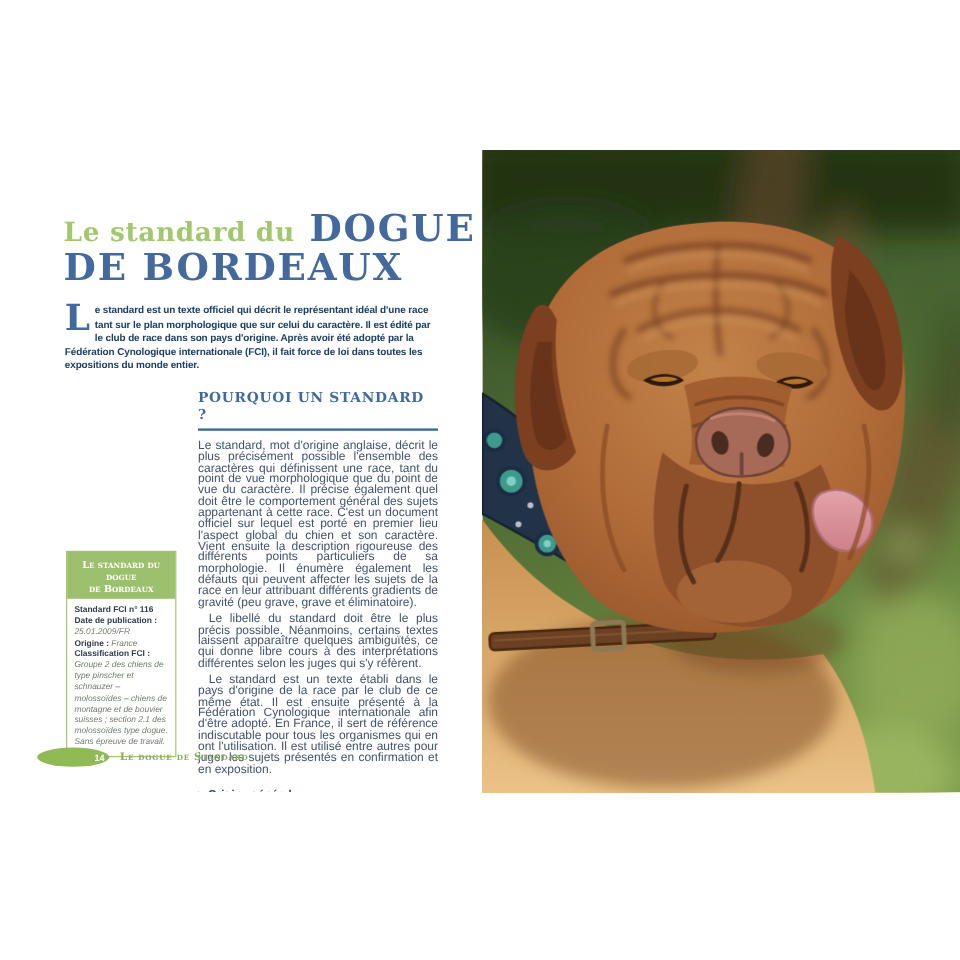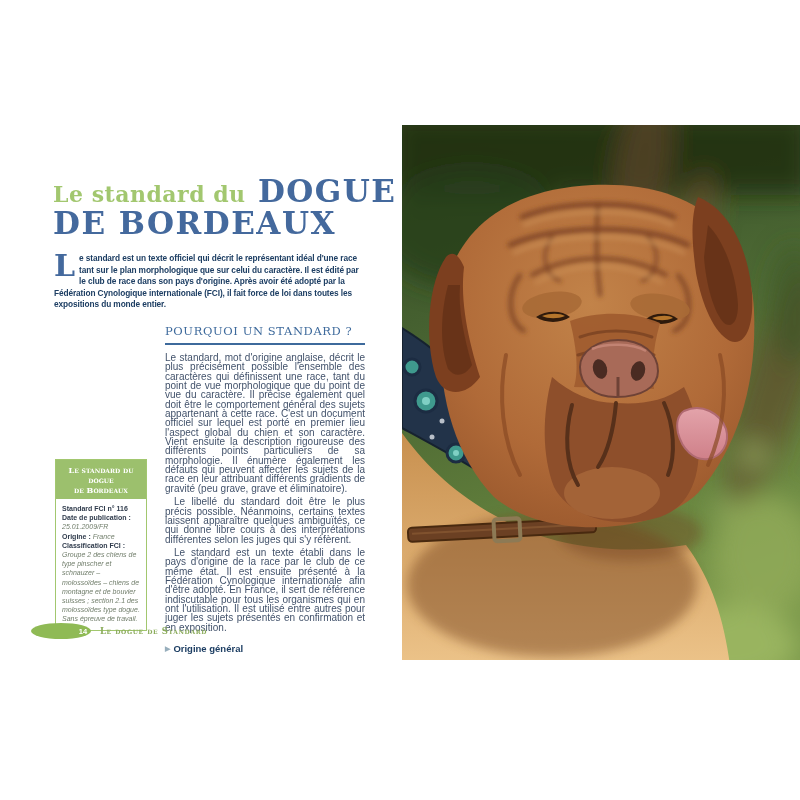--- a/index.html
+++ b/index.html
@@ -14,21 +14,21 @@
 
   
   .intro{position:absolute;left:54px;top:253px;width:312px;
          font-size:8.3px;line-height:11.6px;font-weight:bold;color:#1d3e63;
          letter-spacing:-.1px;text-align:left;}
   .dropcap{float:left;font-family:"DejaVu Serif",serif;font-weight:bold;font-size:30px;
            line-height:22px;color:#44699d;margin:2px 4px 0 0;}
 
   
   .maincol{position:absolute;left:165px;top:324px;width:200px;}
-  .maincol h2{font-family:"DejaVu Serif",serif;font-weight:normal;font-size:11.5px;color:#3e6a9c;
+  .maincol h2{font-family:"DejaVu Serif",serif;font-weight:bold;font-size:11.5px;color:#3e6a9c;
               letter-spacing:.6px;margin:0 0 8px 0;padding-bottom:5px;border-bottom:2px solid #3e6a9c;}
   .maincol h2.second{margin-top:13px;}
   .maincol p{margin:0;font-size:10px;line-height:9.35px;color:#42526b;text-align:justify;}
   .maincol p.indent{text-indent:9px;margin-top:4px;}
   .subhead{margin-top:11px;font-size:9.5px;font-weight:bold;color:#1d3e63;}
   .tri{display:inline-block;color:#97aebc;font-size:7px;vertical-align:1px;margin-right:3px;}
   .aspect-p{margin-top:3px !important;}
 
   
   .infobox{position:absolute;left:55px;top:459px;width:92px;background:#ffffff;

